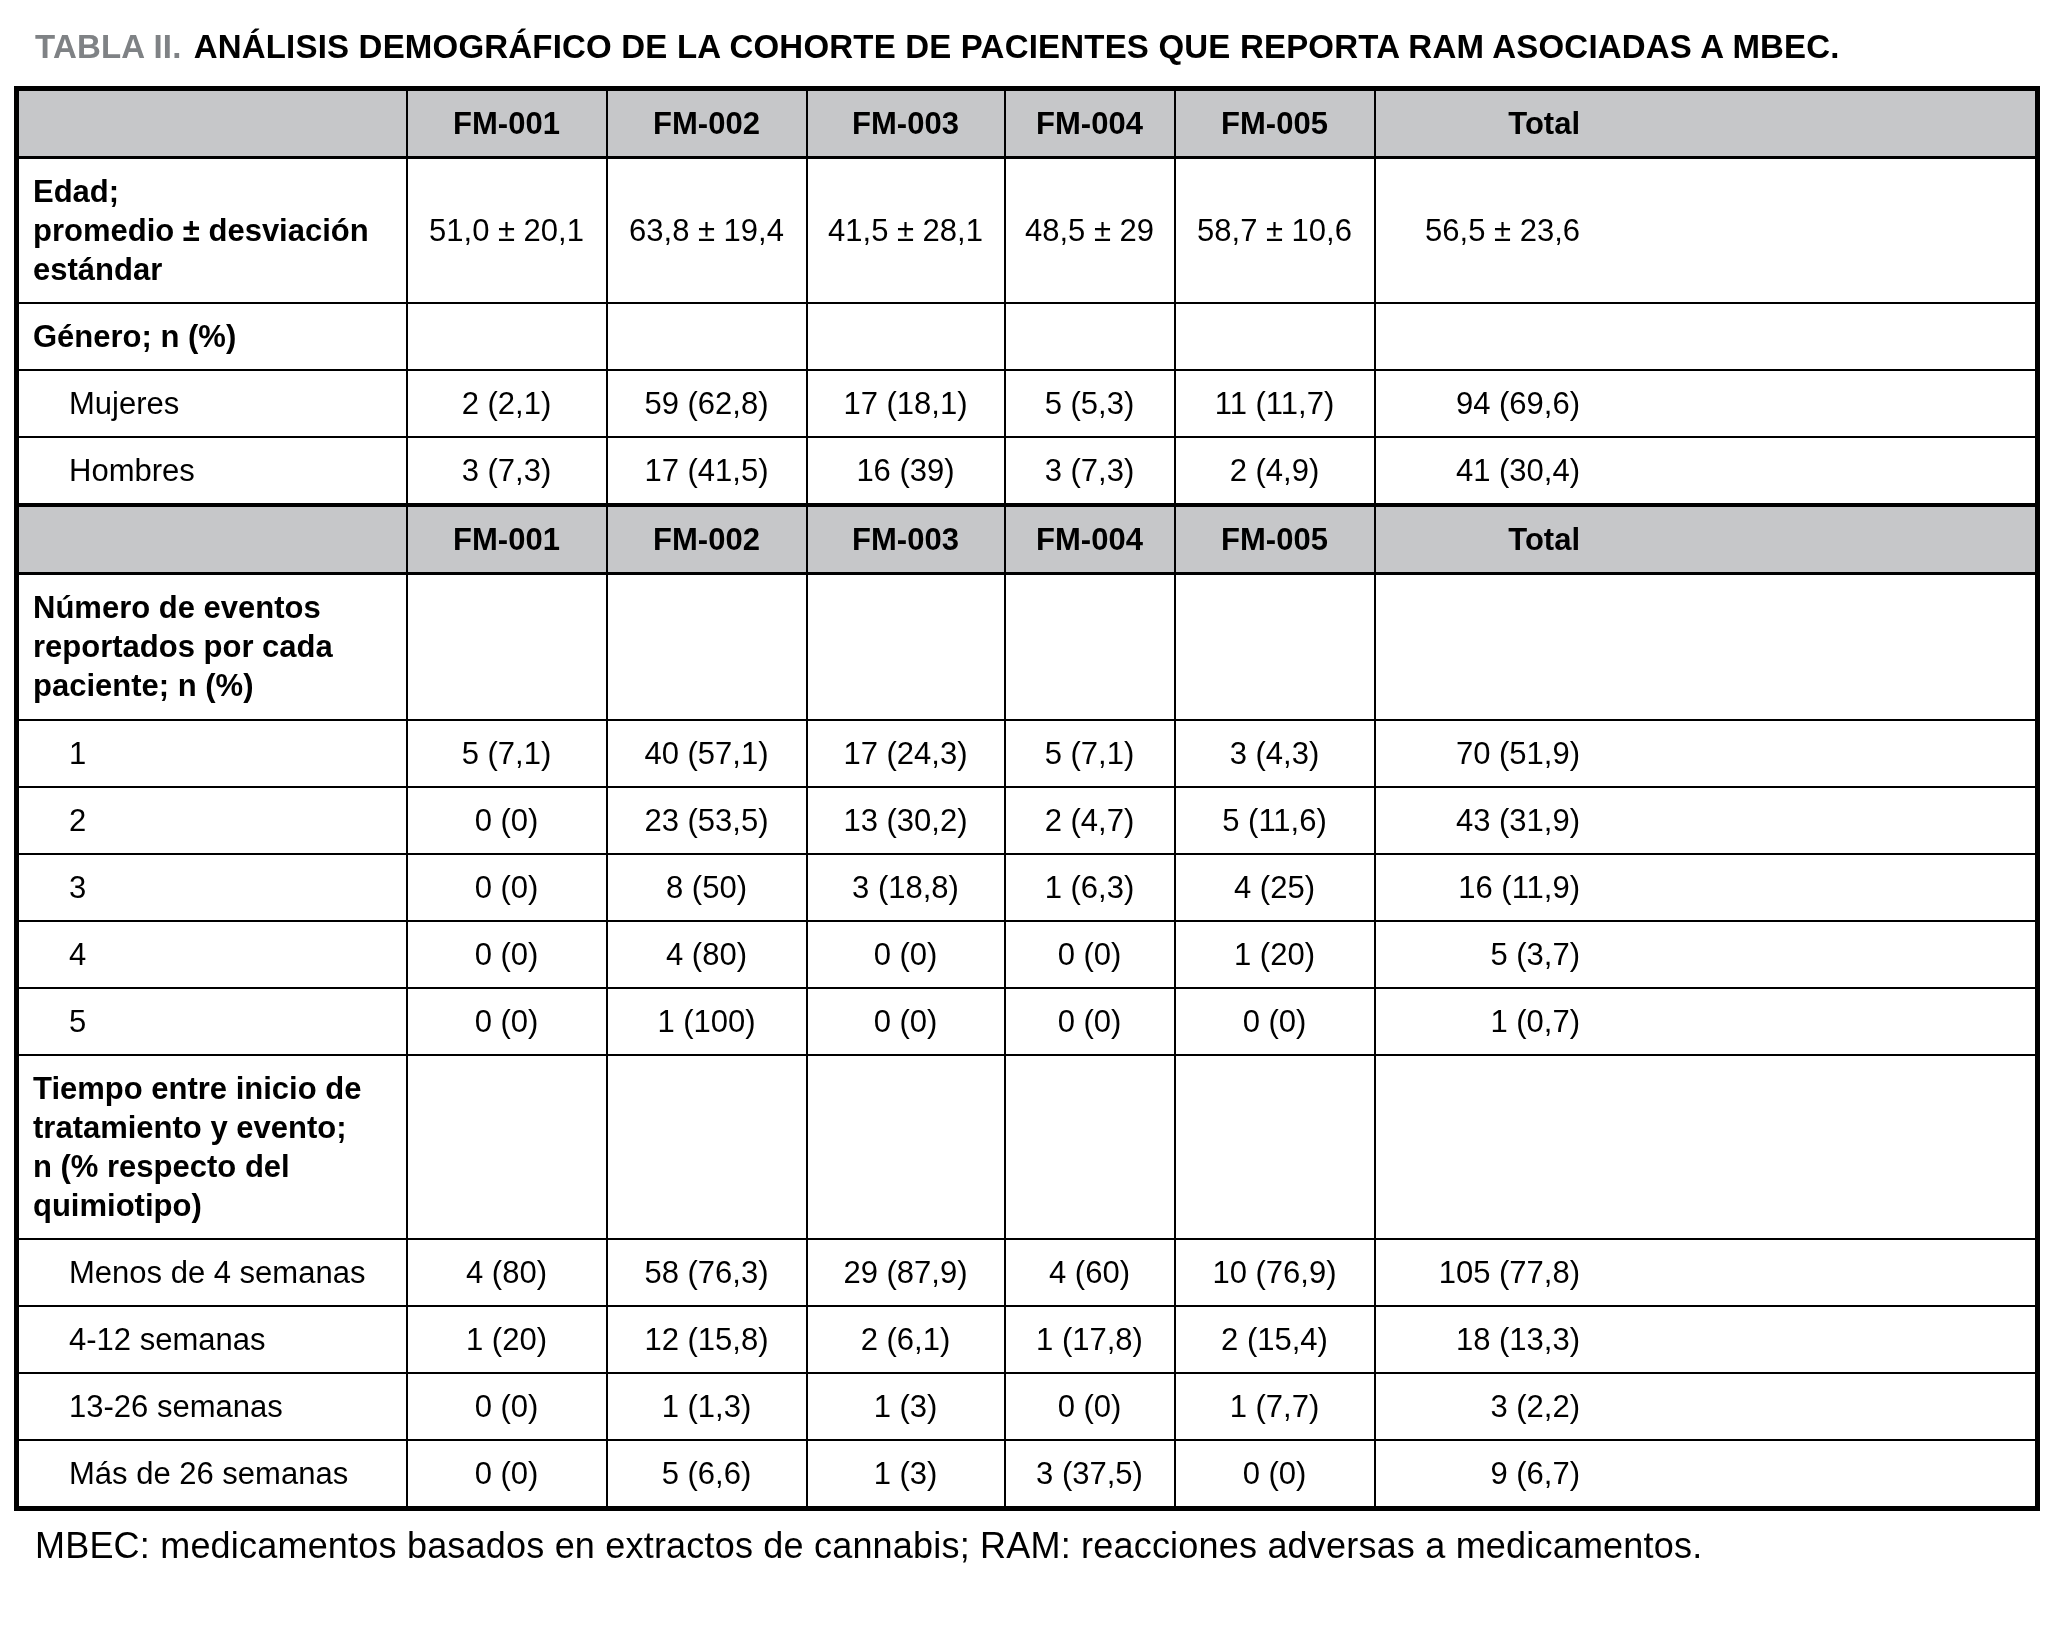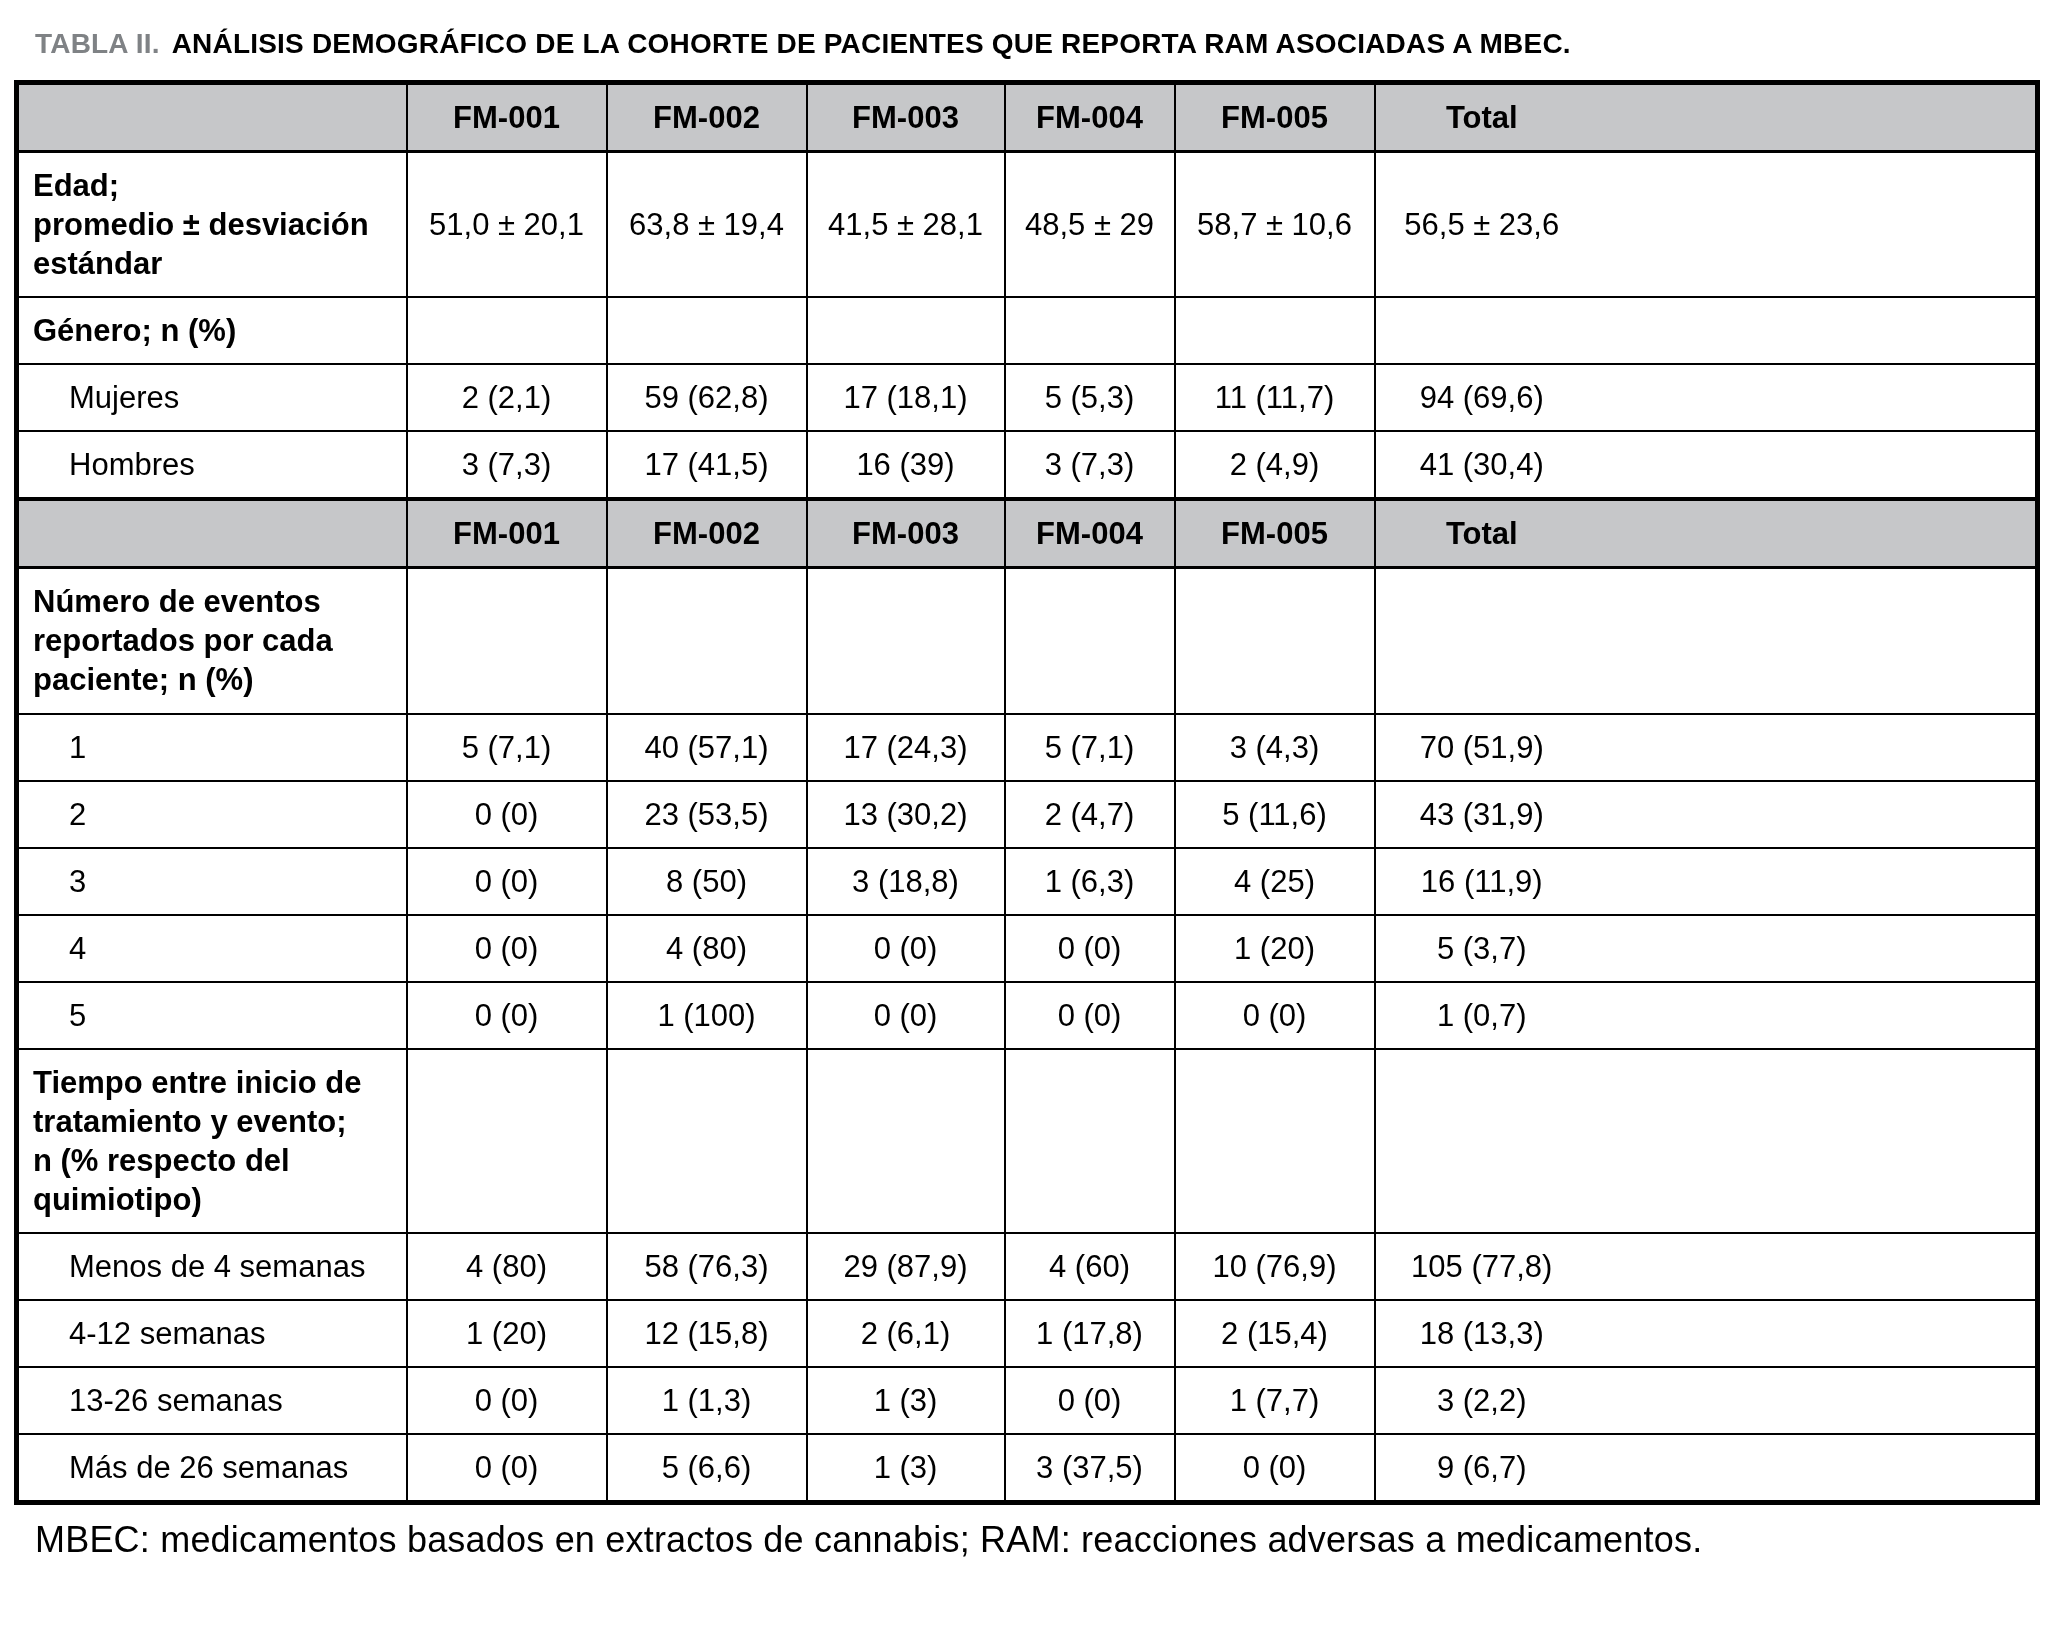--- a/index.html
+++ b/index.html
@@ -8,21 +8,21 @@
     width: 2049px;
     height: 1642px;
     font-family: "Liberation Sans", "DejaVu Sans", sans-serif;
     color: #000;
     overflow: hidden;
   }
   .page { padding: 22px 14px 0 14px; }
 
   .title {
     margin: 6px 0 20px 21px;
-    font-size: 28px;
+    font-size: 33px;
     font-weight: bold;
     letter-spacing: 0.2px;
     white-space: nowrap;
   }
   .title-label { color: var(--title-label-color, #7f8285); margin-right: 12px; }
   .title-text  { color: #000; }
 
   table.demo-table {
     border-collapse: collapse;
     table-layout: fixed;
@@ -46,21 +46,21 @@
   }
   td.label-col {
     text-align: left;
     padding-left: 14px;
     padding-right: 8px;
     white-space: pre-line;
     font-weight: normal;
   }
   td.label-col.bold { font-weight: bold; }
   td.label-col.indent { padding-left: 50px; }
-  .total-col { padding-right: 455px !important; }
+  .total-col { padding-right: 455px !important; text-align: right; }
 
   .footnote {
     margin: 14px 0 0 21px;
     font-size: 36px;
     letter-spacing: 0.2px;
   }
 </style>
 </head>
 <body>
 

